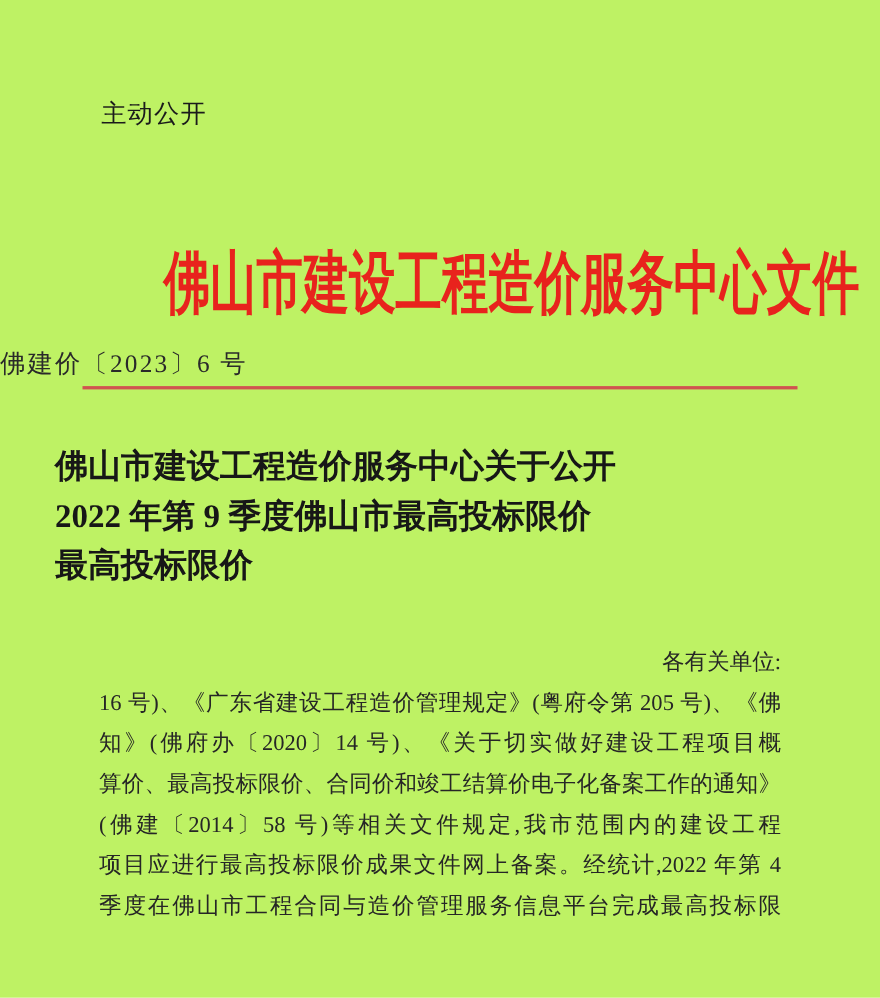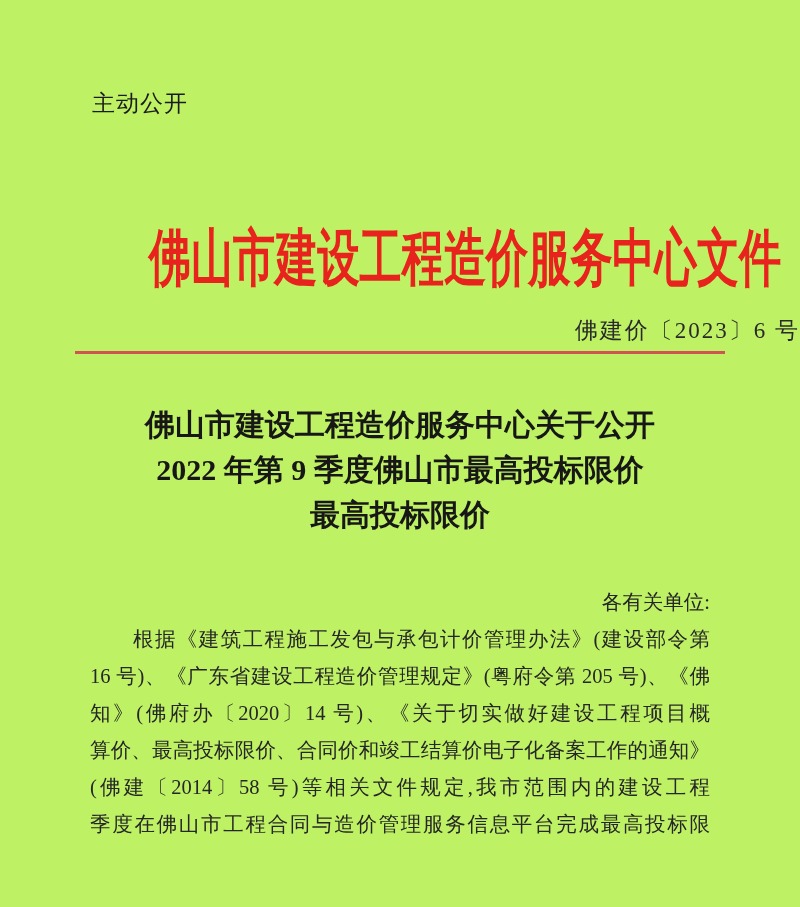--- a/index.html
+++ b/index.html
@@ -47,40 +47,40 @@
     color: #e8231d;
     white-space: nowrap;
     transform: scaleX(0.68);
     transform-origin: 50% 50%;
   }
   .doc-number {
     position: absolute;
     top: 316px;
     left: 0;
     width: 100%;
-    text-align: right;
+    text-align: left;
     font-size: 23px;
     line-height: 30px;
     letter-spacing: 2px;
     color: #2a2a2a;
   }
   .red-divider {
     position: absolute;
     top: 351px;
     left: 75px;
     width: 650px;
     height: 3px;
     background: #d0544f;
   }
   .doc-title {
     position: absolute;
     top: 402px;
     left: 50px;
     width: 700px;
-    text-align: center;
+    text-align: left;
     font-weight: bold;
     font-size: 30px;
     line-height: 45px;
     color: #171717;
   }
   .body-text {
     position: absolute;
     top: 584px;
     left: 90px;
     width: 620px;
@@ -115,21 +115,21 @@
   <div class="red-divider"></div>
 
   <div class="doc-title">
     <div>佛山市建设工程造价服务中心关于公开</div>
     <div>2022 年第 9 季度佛山市最高投标限价</div>
     <div>最高投标限价</div>
   </div>
 
   <div class="body-text">
     <div class="salutation">各有关单位:</div>
-    <div class="jline indent">根据《建筑工程施工发包与承包计价管理办法》(建设部令第</div>
     <div class="jline">16 号)、《广东省建设工程造价管理规定》(粤府令第 205 号)、《佛</div>
     <div class="jline">知》(佛府办〔2020〕14 号)、《关于切实做好建设工程项目概</div>
     <div class="jline">算价、最高投标限价、合同价和竣工结算价电子化备案工作的通知》</div>
     <div class="jline">(佛建〔2014〕58 号)等相关文件规定,我市范围内的建设工程</div>
+    <div class="jline">项目应进行最高投标限价成果文件网上备案。经统计,2022 年第 4</div>
     <div class="jline">季度在佛山市工程合同与造价管理服务信息平台完成最高投标限</div>
   </div>
 
 </div>
 
 </body></html>

